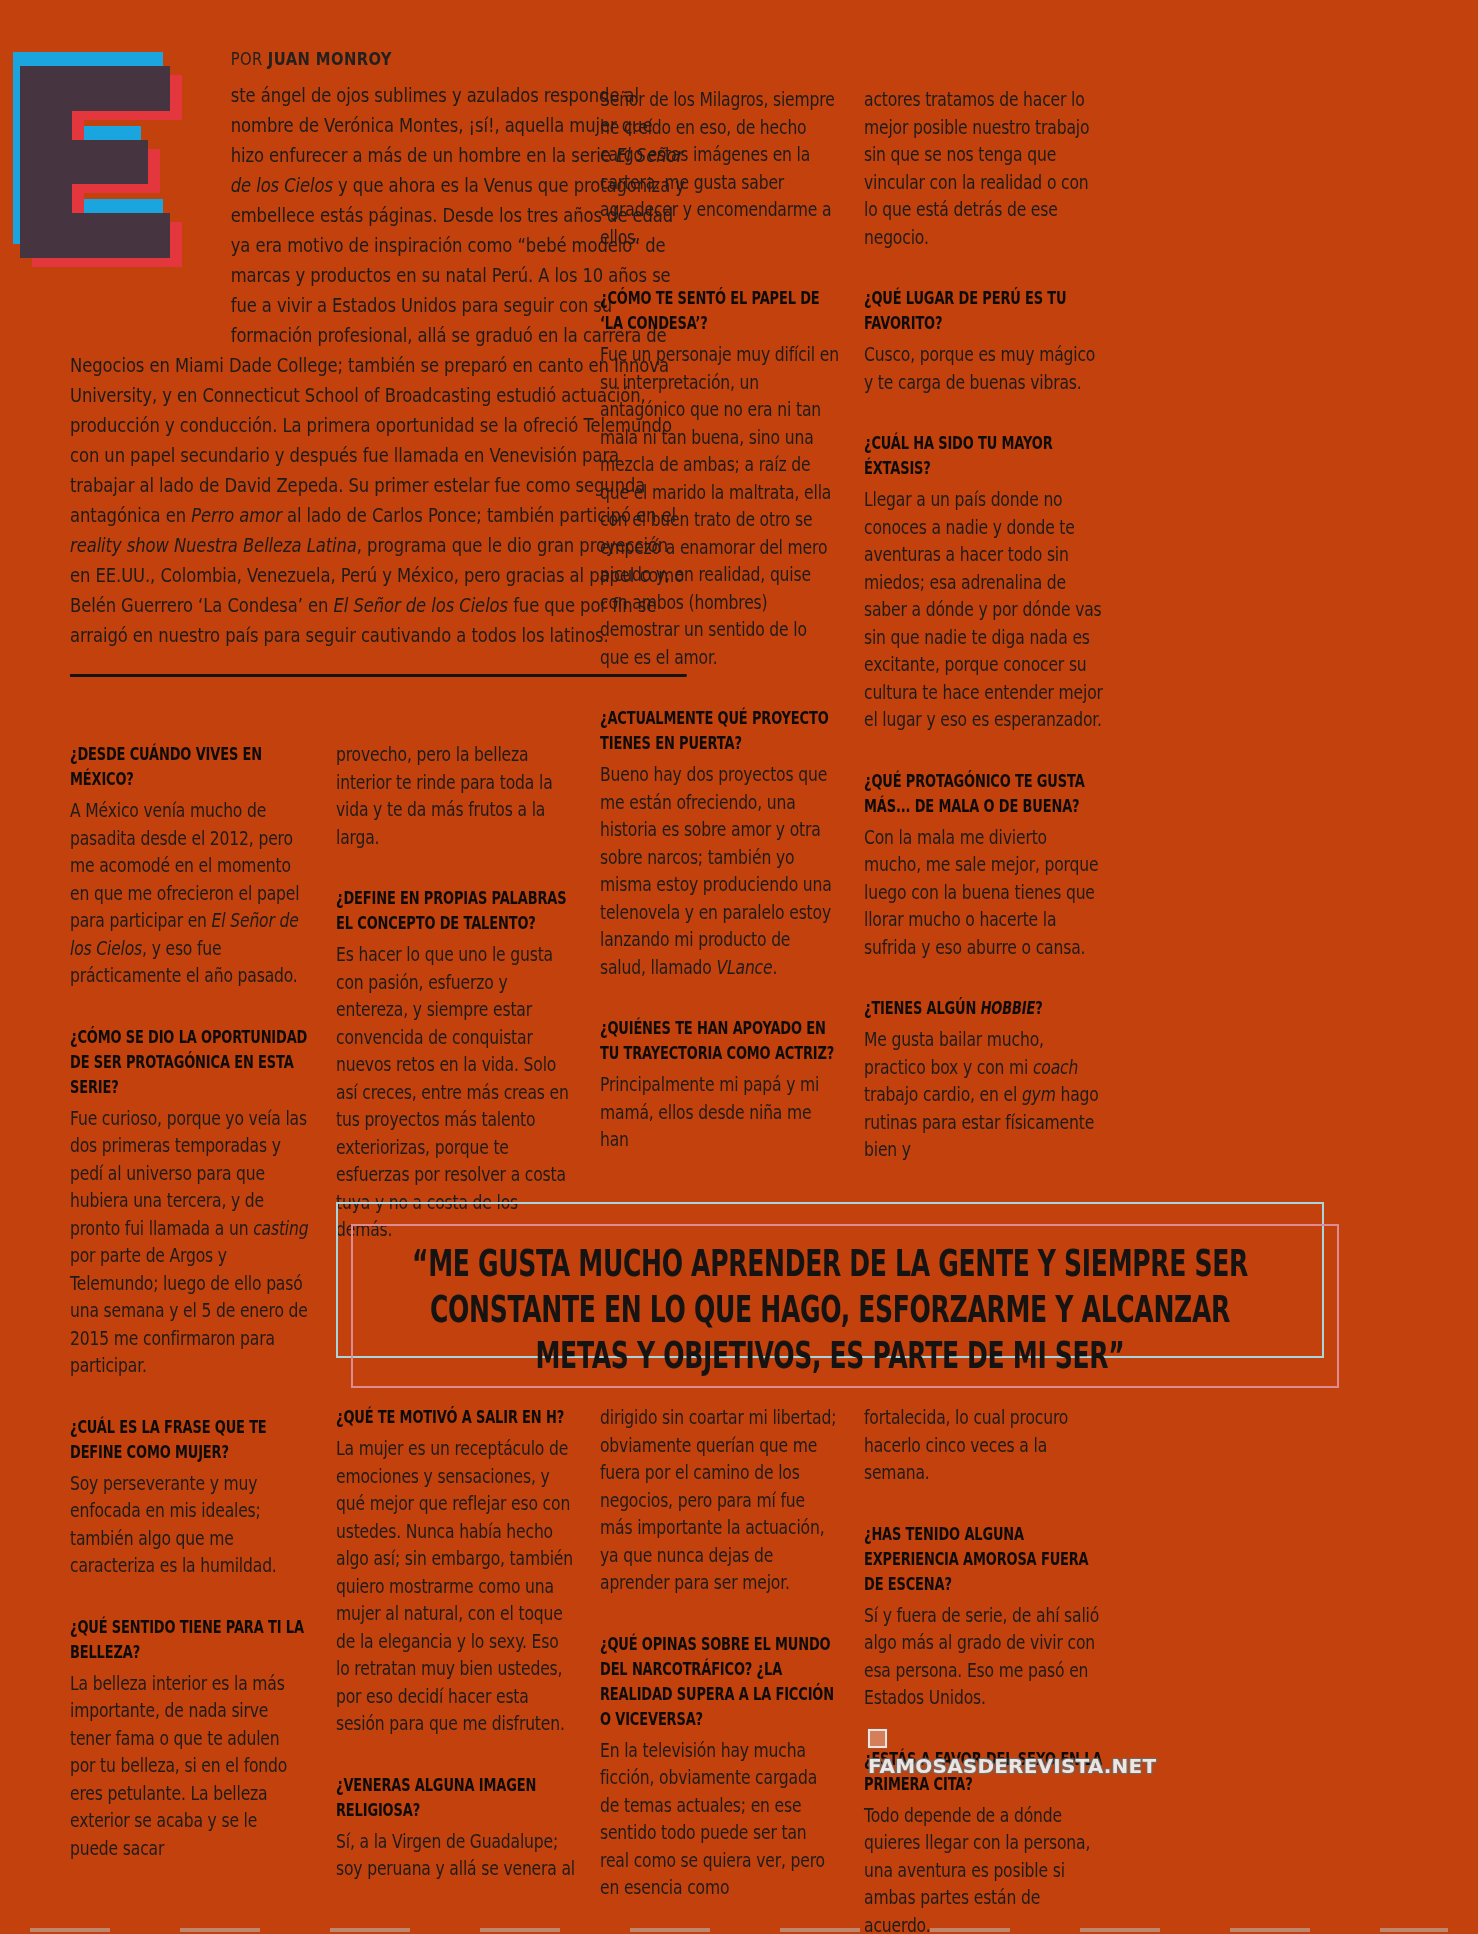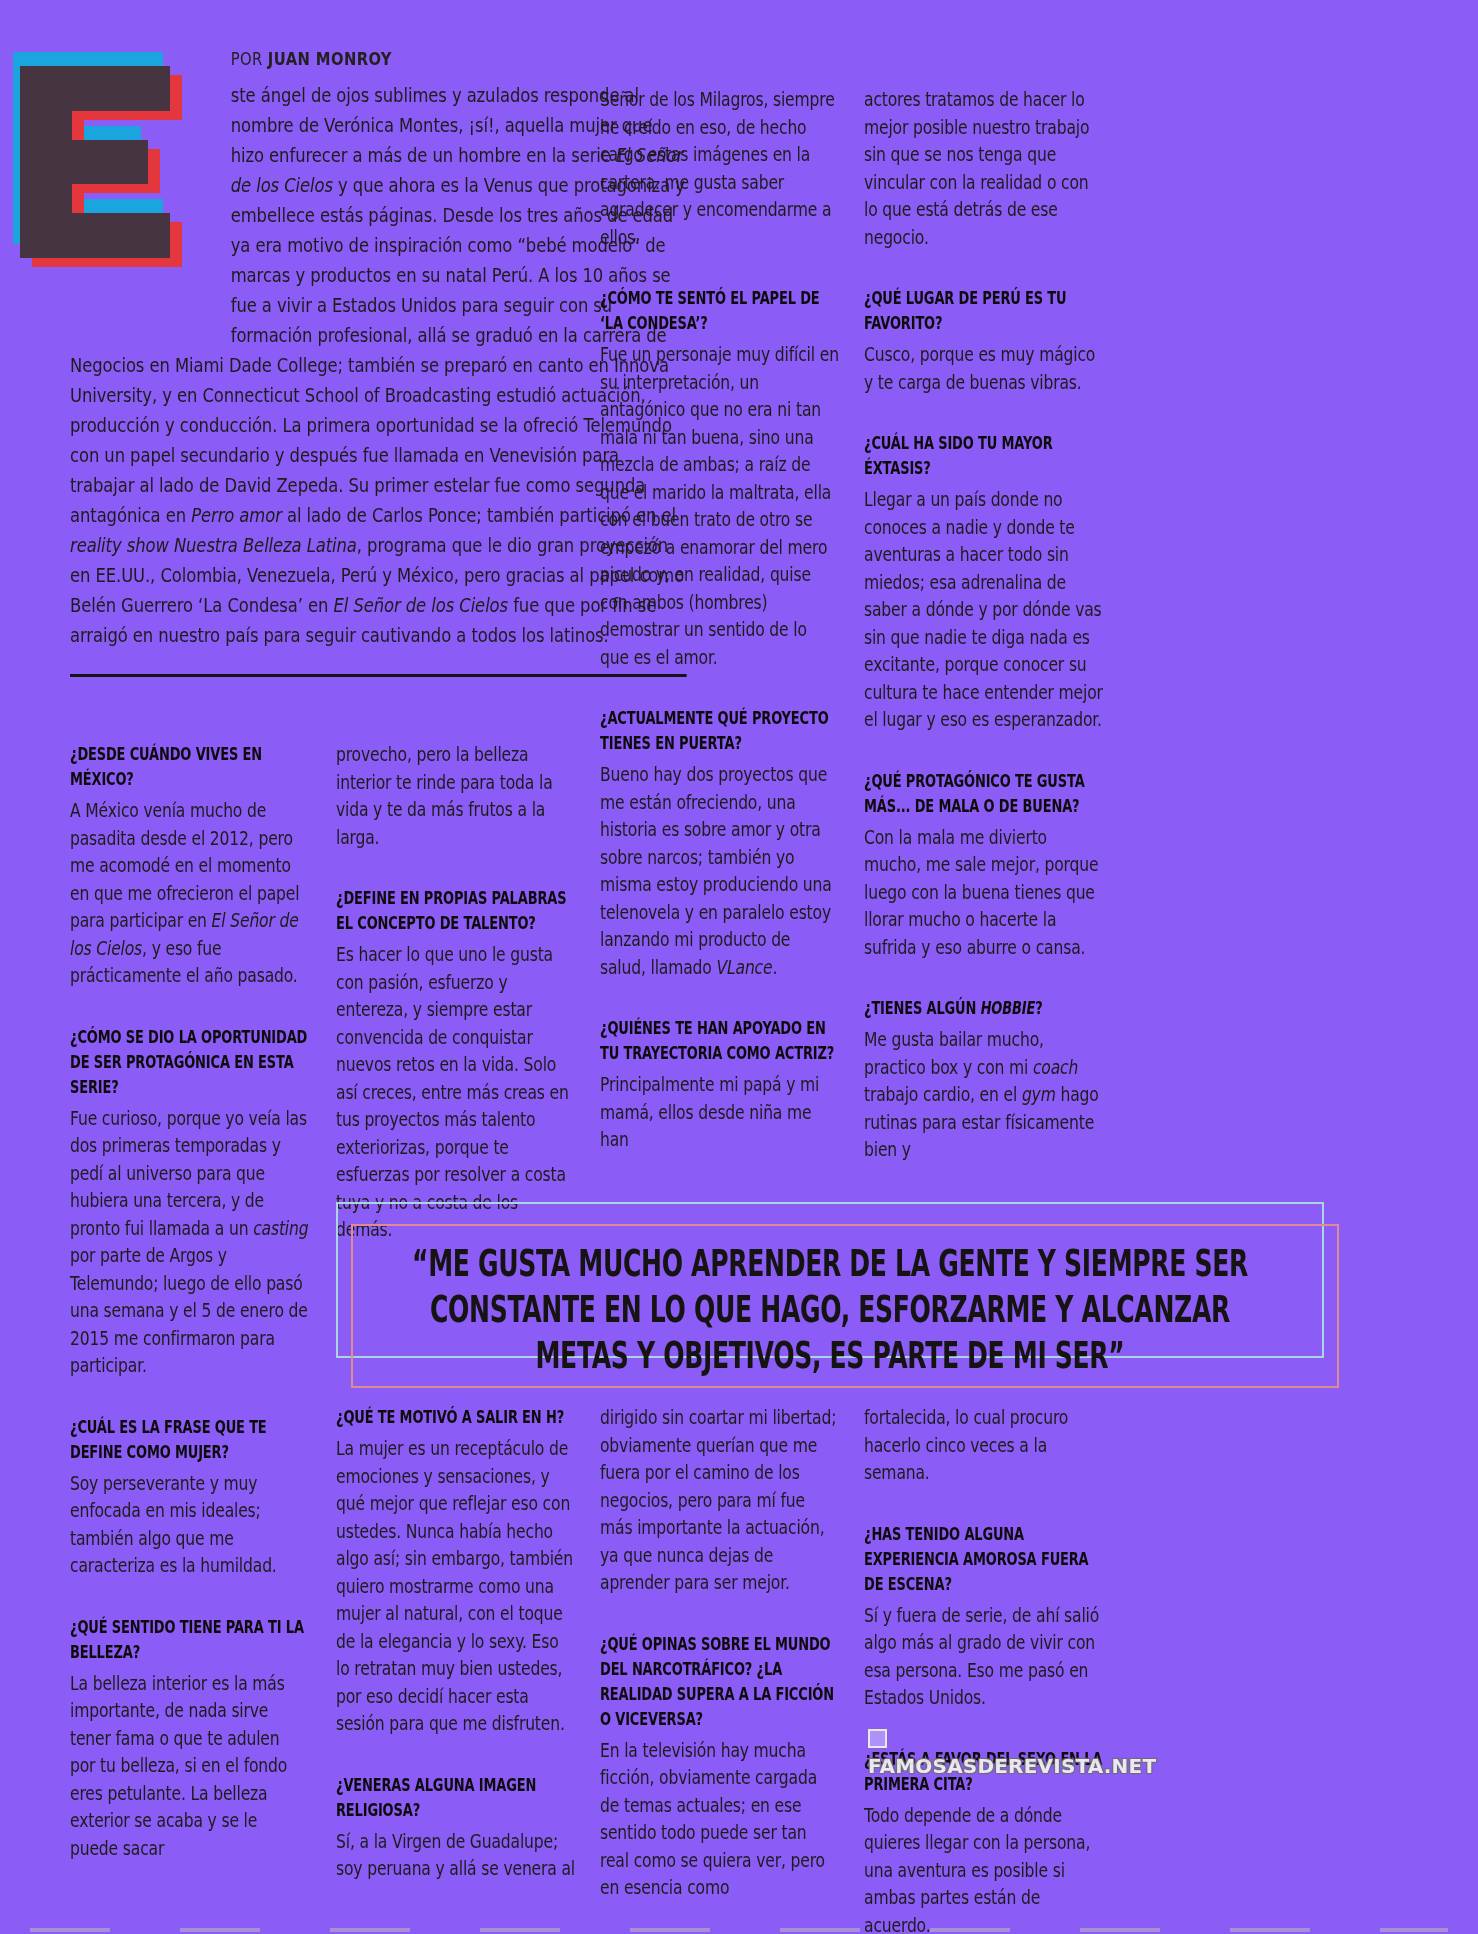--- a/index.html
+++ b/index.html
@@ -1,16 +1,16 @@
 <!DOCTYPE html>
 <html><head>
 <meta charset="utf-8">
 <style>
   html,body{margin:0;padding:0;background:#e8e8e8;}
-  .page{position:relative;width:1478px;height:1934px;background:#8b5cf6;overflow:hidden;
+  .page{position:relative;width:1478px;height:1934px;background:#c2410c;overflow:hidden;
         font-family:"DejaVu Sans",sans-serif;color:#1e1c1a;}
 
   
   .ewrap{position:absolute;left:20px;top:66px;width:150px;height:192px;}
   .eshape{position:absolute;left:0;top:0;width:150px;height:192px;}
   .eshape i{position:absolute;display:block;}
   .eshape .spine{left:0;top:0;width:52px;height:192px;}
   .eshape .arm-top{left:0;top:0;width:150px;height:45px;}
   .eshape .arm-mid{left:0;top:74px;width:128px;height:44px;}
   .eshape .arm-bot{left:0;top:147px;width:150px;height:45px;}

